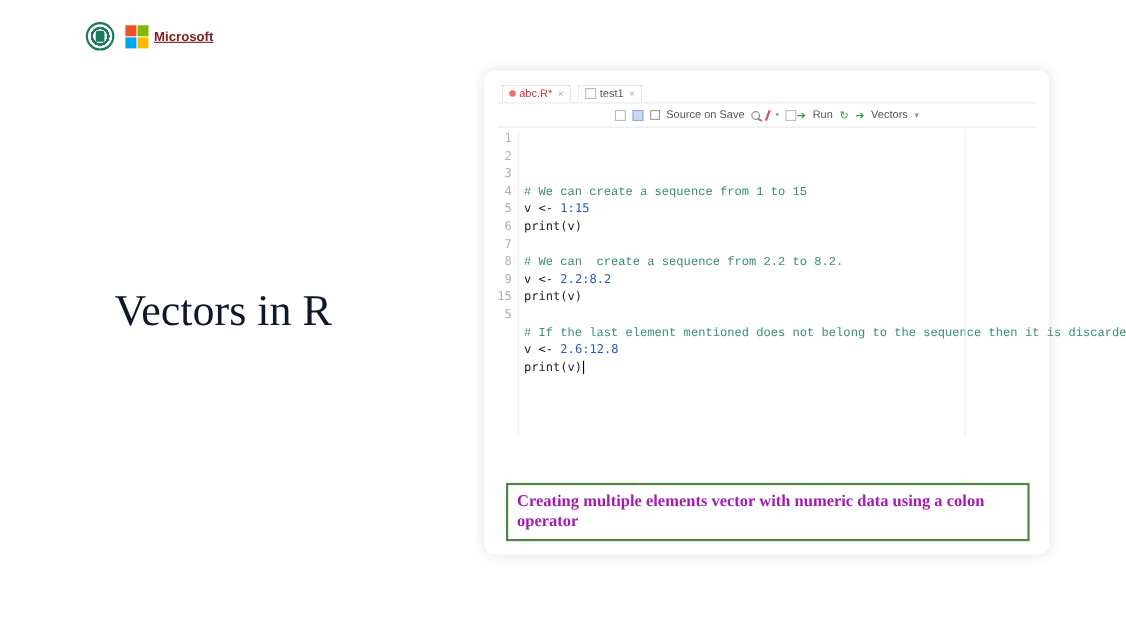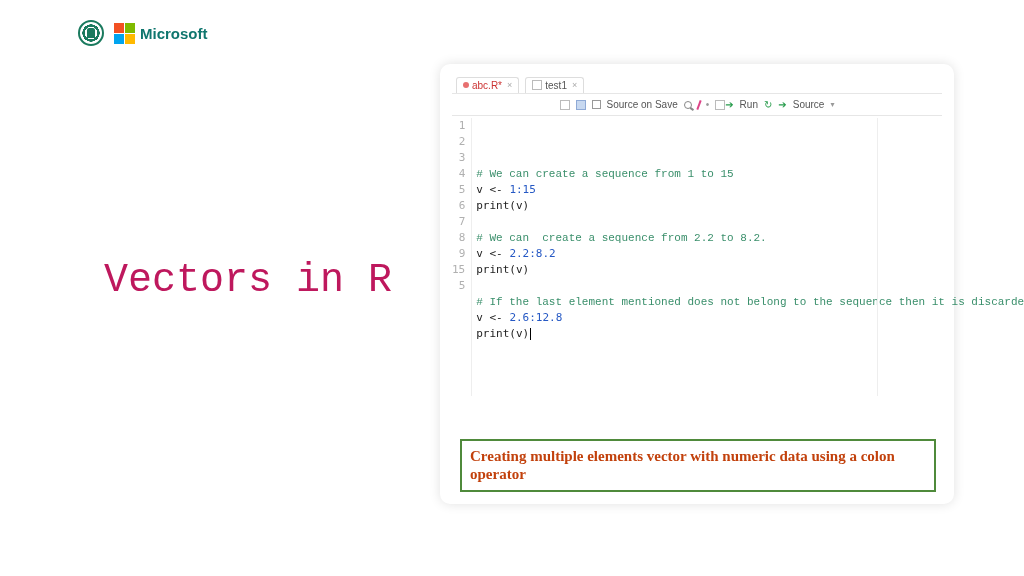--- a/index.html
+++ b/index.html
@@ -45,32 +45,33 @@
       display: grid;
       grid-template-columns: 10px 10px;
       grid-template-rows: 10px 10px;
       gap: 1px;
     }
     .ms-tiles span:nth-child(1){ background:#f25022; }
     .ms-tiles span:nth-child(2){ background:#7fba00; }
     .ms-tiles span:nth-child(3){ background:#00a4ef; }
     .ms-tiles span:nth-child(4){ background:#ffb900; }
     .ms-text {
-      color: #0f766e;
-      font-size: 15px;
+      color: #7f1d1d;
+      font-size: 12px;
       font-weight: 600;
+      text-decoration: underline;
     }
     .slide-title {
       position: absolute;
       left: 104px;
       top: 258px;
-      font-family: Liberation Mono, monospace;
+      font-family: Liberation Serif, serif;
       font-size: 40px;
       font-weight: 400;
-      color: #be185d;
+      color: #0f172a;
     }
     .editor-frame {
       position: absolute;
       left: 440px;
       top: 64px;
       width: 514px;
       height: 440px;
       background: #ffffff;
       border-radius: 10px;
       box-shadow: 0 0 12px rgba(0,0,0,0.12);
@@ -171,21 +172,21 @@
     .caption-box {
       position: absolute;
       bottom: 12px;
       left: 20px;
       right: 18px;
       border: 2px solid #4f8a3b;
       padding: 6px 8px;
       font-family: Georgia, "Times New Roman", serif;
       font-weight: bold;
       font-size: 15px;
-      color: #c2410c;
+      color: #a21caf;
       line-height: 1.25;
       background: #ffffff;
     }
   </style>
 </head>
 <body>
 
 <div class="header">
   <span class="institution-logo"></span>
   <span class="ms-logo">
@@ -225,21 +226,21 @@
       <span class="magnifier"></span>
       <span class="wand"></span>
       <span style="color:#999;">•</span>
       <span class="tb-icon doc"></span>
     </span>
     <span class="tb-right">
       <span class="run-arrow">➔</span>
       <span>Run</span>
       <span class="run-arrow">↻</span>
       <span class="source-arrow">➔</span>
-      <span>Source</span>
+      <span>Vectors</span>
       <span style="color:#999;font-size:8px;">▾</span>
     </span>
   </div>
 
   <div class="code-area">
     <div class="gutter" id="gutter">
         <div>1</div>
         <div>2</div>
         <div>3</div>
         <div>4</div>

